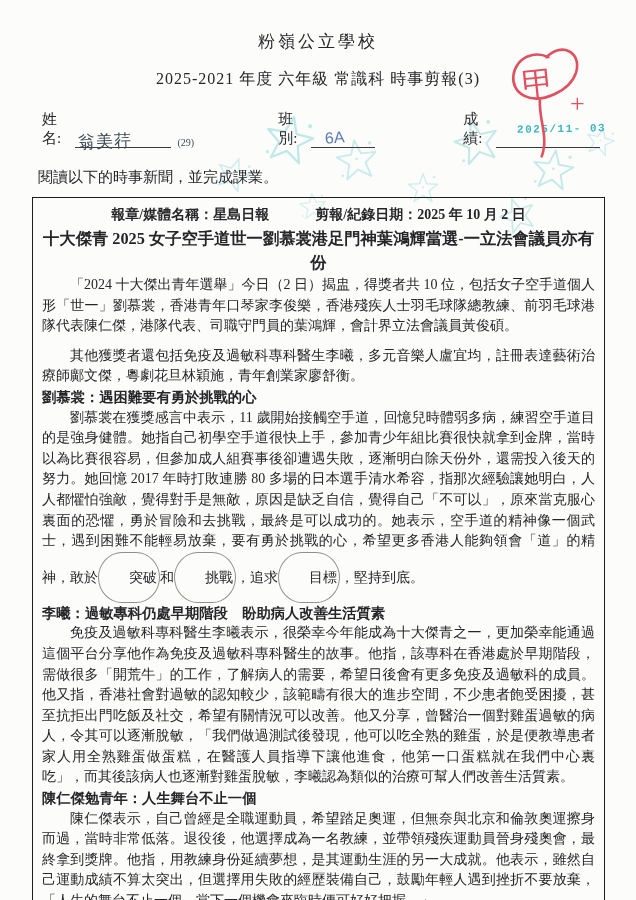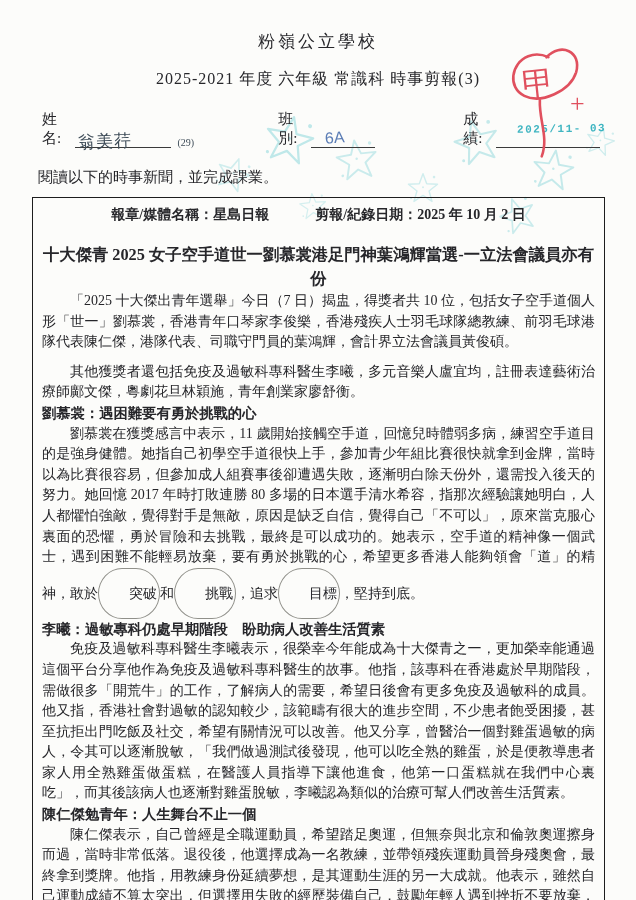--- a/index.html
+++ b/index.html
@@ -55,21 +55,21 @@
     margin:10px 31px 0 32px;
     border:1.8px solid #1d1d1d;
     padding:5px 9px 8px 9px;
   }
   .meta-line{
     display:flex;justify-content:center;gap:46px;
     font-weight:bold;font-size:14px;line-height:23px;
   }
   .headline{
     text-align:center;font-weight:bold;font-size:16.3px;
-    line-height:24px;margin-top:17px;
+    line-height:24px;margin-top:1px;
   }
   .para{
     margin:0;text-indent:2em;text-align:justify;
     font-size:14px;line-height:20.6px;
   }
   .para + .para{ margin-top:9px; }
   .sec-h{ font-weight:bold;font-size:14.3px;line-height:20.6px;margin-top:0; }
   .circled{
     border:1.5px solid #90908a;border-radius:48%/62%;
     padding:16px 2px;display:inline-block;line-height:17px;
@@ -164,21 +164,21 @@
 
   <div class="instruction">閱讀以下的時事新聞，並完成課業。</div>
 
   <div class="article-box">
     <div class="meta-line">
       <span>報章/媒體名稱：星島日報</span>
       <span>剪報/紀錄日期：2025 年 10 月 2 日</span>
     </div>
     <div class="headline">十大傑青 2025 女子空手道世一劉慕裳港足門神葉鴻輝當選-一立法會議員亦有份</div>
 
-    <p class="para">「2025 十大傑出青年選舉」今日（7 日）揭盅，得獎者共 10 位，包括女子空手道個人形「世一」劉慕裳，香港青年口琴家李俊樂，香港殘疾人士羽毛球隊總教練、前羽毛球港隊代表陳仁傑，港隊代表、司職守門員的葉鴻輝，會計界立法會議員黃俊碩。</p>
+    <p class="para">「2024 十大傑出青年選舉」今日（2 日）揭盅，得獎者共 10 位，包括女子空手道個人形「世一」劉慕裳，香港青年口琴家李俊樂，香港殘疾人士羽毛球隊總教練、前羽毛球港隊代表陳仁傑，港隊代表、司職守門員的葉鴻輝，會計界立法會議員黃俊碩。</p>
     <p class="para">其他獲獎者還包括免疫及過敏科專科醫生李曦，多元音樂人盧宜均，註冊表達藝術治療師鄺文傑，粵劇花旦林穎施，青年創業家廖舒衡。</p>
 
     <div class="sec-h">劉慕裳：遇困難要有勇於挑戰的心</div>
     <p class="para"><span>劉慕裳在獲獎感言中表示，11 歲開始接觸空手道，回憶兒時體弱多病，練習空手道目的是強身健體。她指自己初學空手道很快上手，參加青少年組比賽很快就拿到金牌，當時以為比賽很容易，但參加成人組賽事後卻遭遇失敗，逐漸明白除天份外，還需投入後天的努力。她回憶 2017 年時打敗連勝 80 多場的日本選手清水希容，指那次經驗讓她明白，人人都懼怕強敵，覺得對手是無敵，原因是缺乏自信，覺得自己「不可以」，原來當克服心裏面的恐懼，勇於冒險和去挑戰，最終是可以成功的。她表示，空手道的精神像一個武士，遇到困難不能輕易放棄，要有勇於挑戰的心，希望更多香港人能夠領會「道」的精神，敢於</span><span class="circled">突破</span><span>和</span><span class="circled">挑戰</span><span>，追求</span><span class="circled">目標</span><span>，堅持到底。</span></p>
 
     <div class="sec-h">李曦：過敏專科仍處早期階段　盼助病人改善生活質素</div>
     <p class="para">免疫及過敏科專科醫生李曦表示，很榮幸今年能成為十大傑青之一，更加榮幸能通過這個平台分享他作為免疫及過敏科專科醫生的故事。他指，該專科在香港處於早期階段，需做很多「開荒牛」的工作，了解病人的需要，希望日後會有更多免疫及過敏科的成員。他又指，香港社會對過敏的認知較少，該範疇有很大的進步空間，不少患者飽受困擾，甚至抗拒出門吃飯及社交，希望有關情況可以改善。他又分享，曾醫治一個對雞蛋過敏的病人，令其可以逐漸脫敏，「我們做過測試後發現，他可以吃全熟的雞蛋，於是便教導患者家人用全熟雞蛋做蛋糕，在醫護人員指導下讓他進食，他第一口蛋糕就在我們中心裏吃」，而其後該病人也逐漸對雞蛋脫敏，李曦認為類似的治療可幫人們改善生活質素。</p>
 
     <div class="sec-h">陳仁傑勉青年：人生舞台不止一個</div>
     <p class="para">陳仁傑表示，自己曾經是全職運動員，希望踏足奧運，但無奈與北京和倫敦奧運擦身而過，當時非常低落。退役後，他選擇成為一名教練，並帶領殘疾運動員晉身殘奧會，最終拿到獎牌。他指，用教練身份延續夢想，是其運動生涯的另一大成就。他表示，雖然自己運動成績不算太突出，但選擇用失敗的經歷裝備自己，鼓勵年輕人遇到挫折不要放棄，「人生的舞台不止一個，當下一個機會來臨時便可好好把握。」</p>

